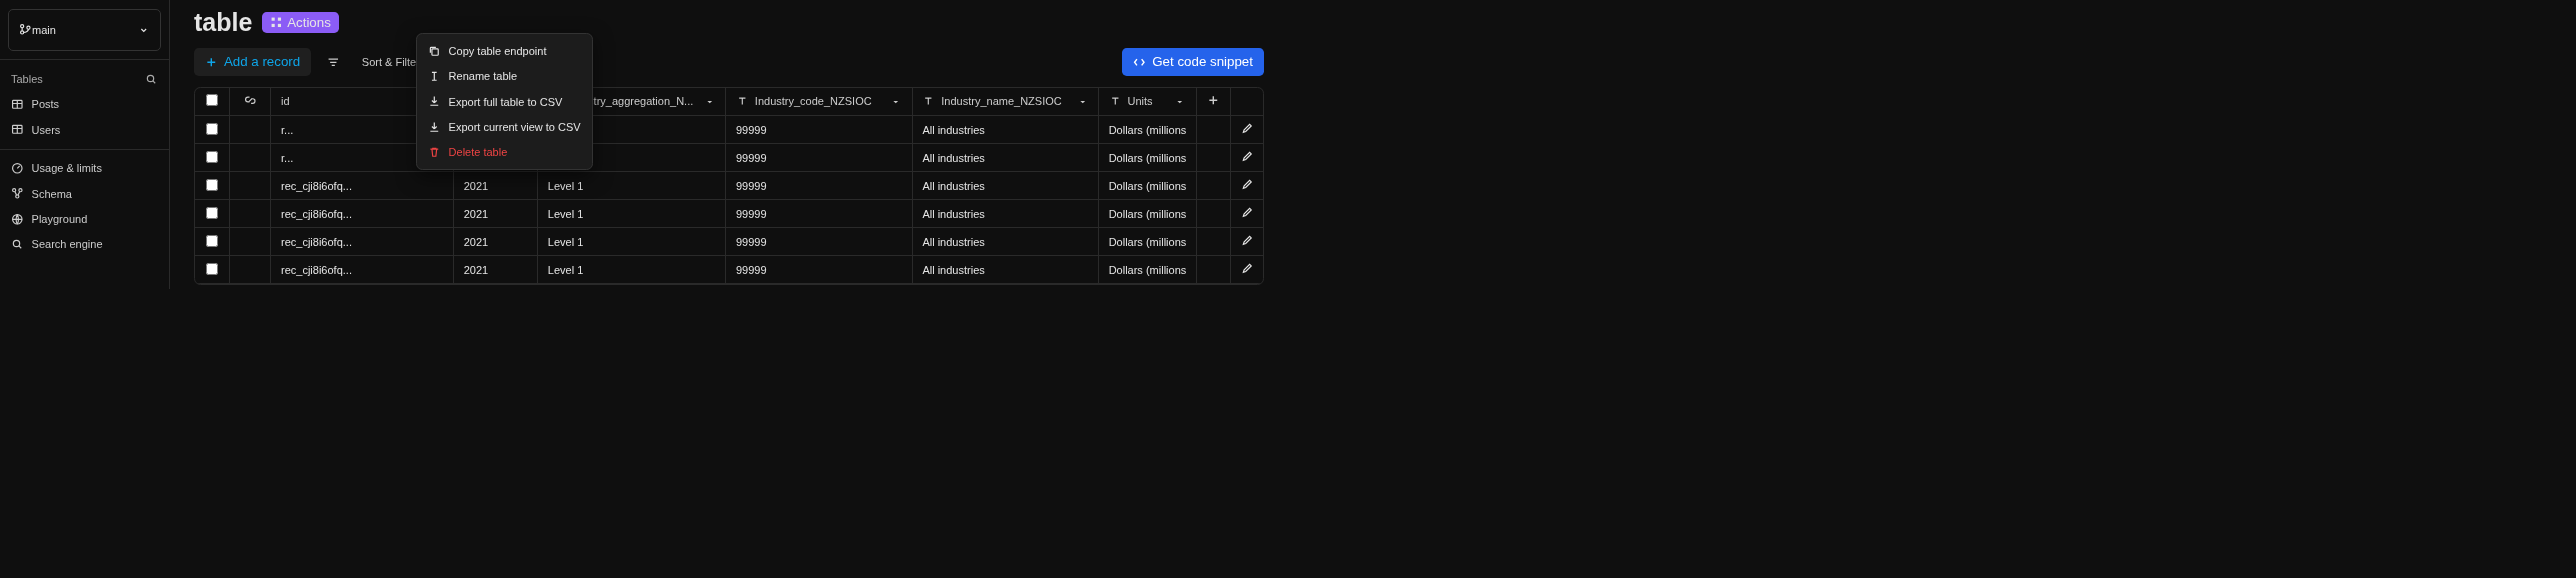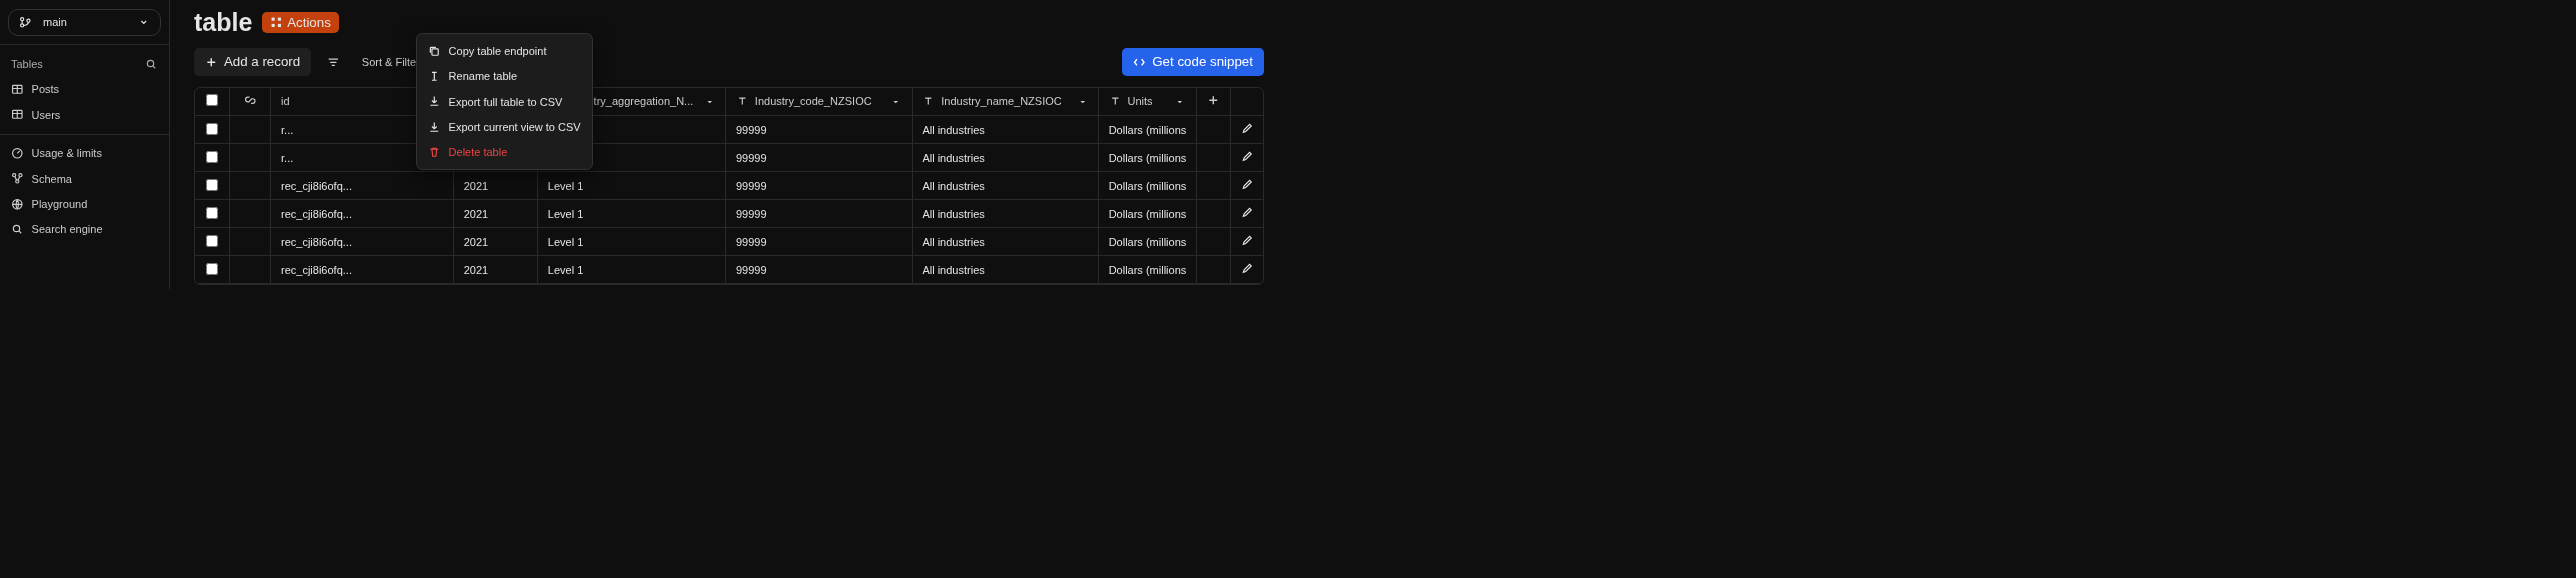--- a/index.html
+++ b/index.html
@@ -16,27 +16,27 @@
 
 
 .sidebar {
   width: 170px;
   border-right: 0.8px solid #2a2a2a;
   display: flex;
   flex-direction: column;
 }
 .branch-selector {
   margin: 8.7px 8px;
-  height: 27px;
+  height: 42px;
   border: 0.8px solid #333;
-  border-radius: 10px;
+  border-radius: 5px;
   display: flex;
   align-items: center;
   padding: 0 9.5px;
-  gap: 12px;
+  gap: 1px;
   cursor: pointer;
 }
 .branch-selector .chevron { margin-left: auto; }
 .sidebar-section {
   border-top: 0.8px solid #2a2a2a;
   padding: 6.3px 0;
 }
 .sidebar-item {
   display: flex;
   align-items: center;
@@ -74,21 +74,21 @@
   display: flex;
   align-items: center;
   padding: 8px 24px 0 24px;
   gap: 9.5px;
 }
 .page-title {
   font-size: 25px;
   font-weight: 600;
 }
 .actions-button {
-  background: #c2410c;
+  background: #8b5cf6;
   border: none;
   border-radius: 4.7px;
   padding: 3.2px 8px;
   color: #e5e5e5;
   display: flex;
   align-items: center;
   gap: 4.7px;
   cursor: pointer;
   position: relative;
 }
@@ -98,21 +98,21 @@
   display: flex;
   align-items: center;
   padding: 11px 24px;
   gap: 16px;
 }
 .toolbar-btn {
   background: #1f1f1f;
   border: none;
   border-radius: 4.7px;
   padding: 6.3px 11px;
-  color: #e5e5e5;
+  color: #0ea5e9;
   display: flex;
   align-items: center;
   gap: 6.3px;
   cursor: pointer;
 }
 .toolbar-link {
   display: flex;
   gap: 22px;
   color: #ccc;
   cursor: pointer;

